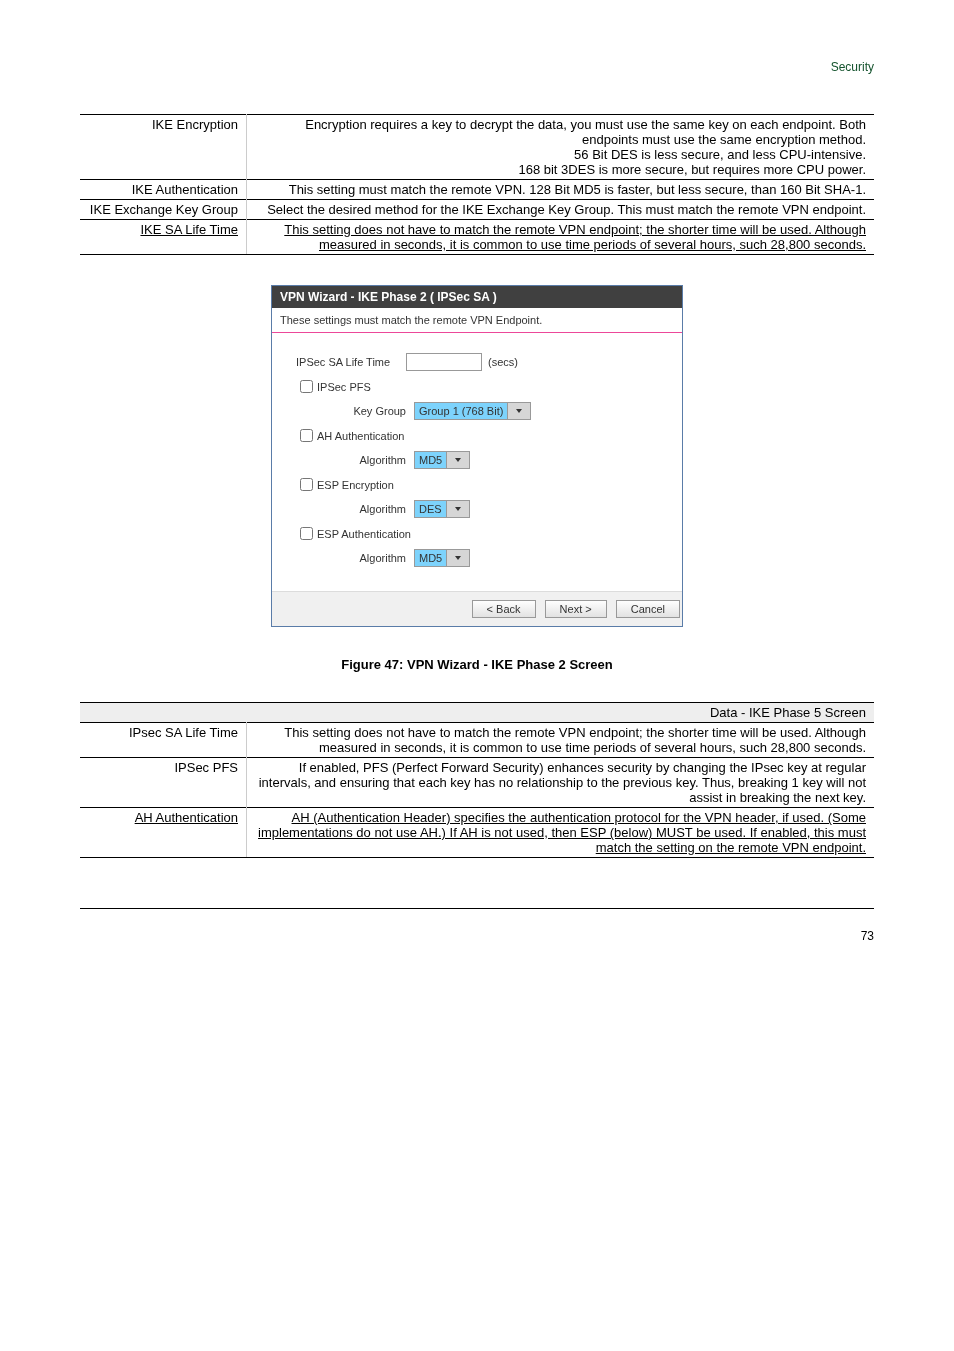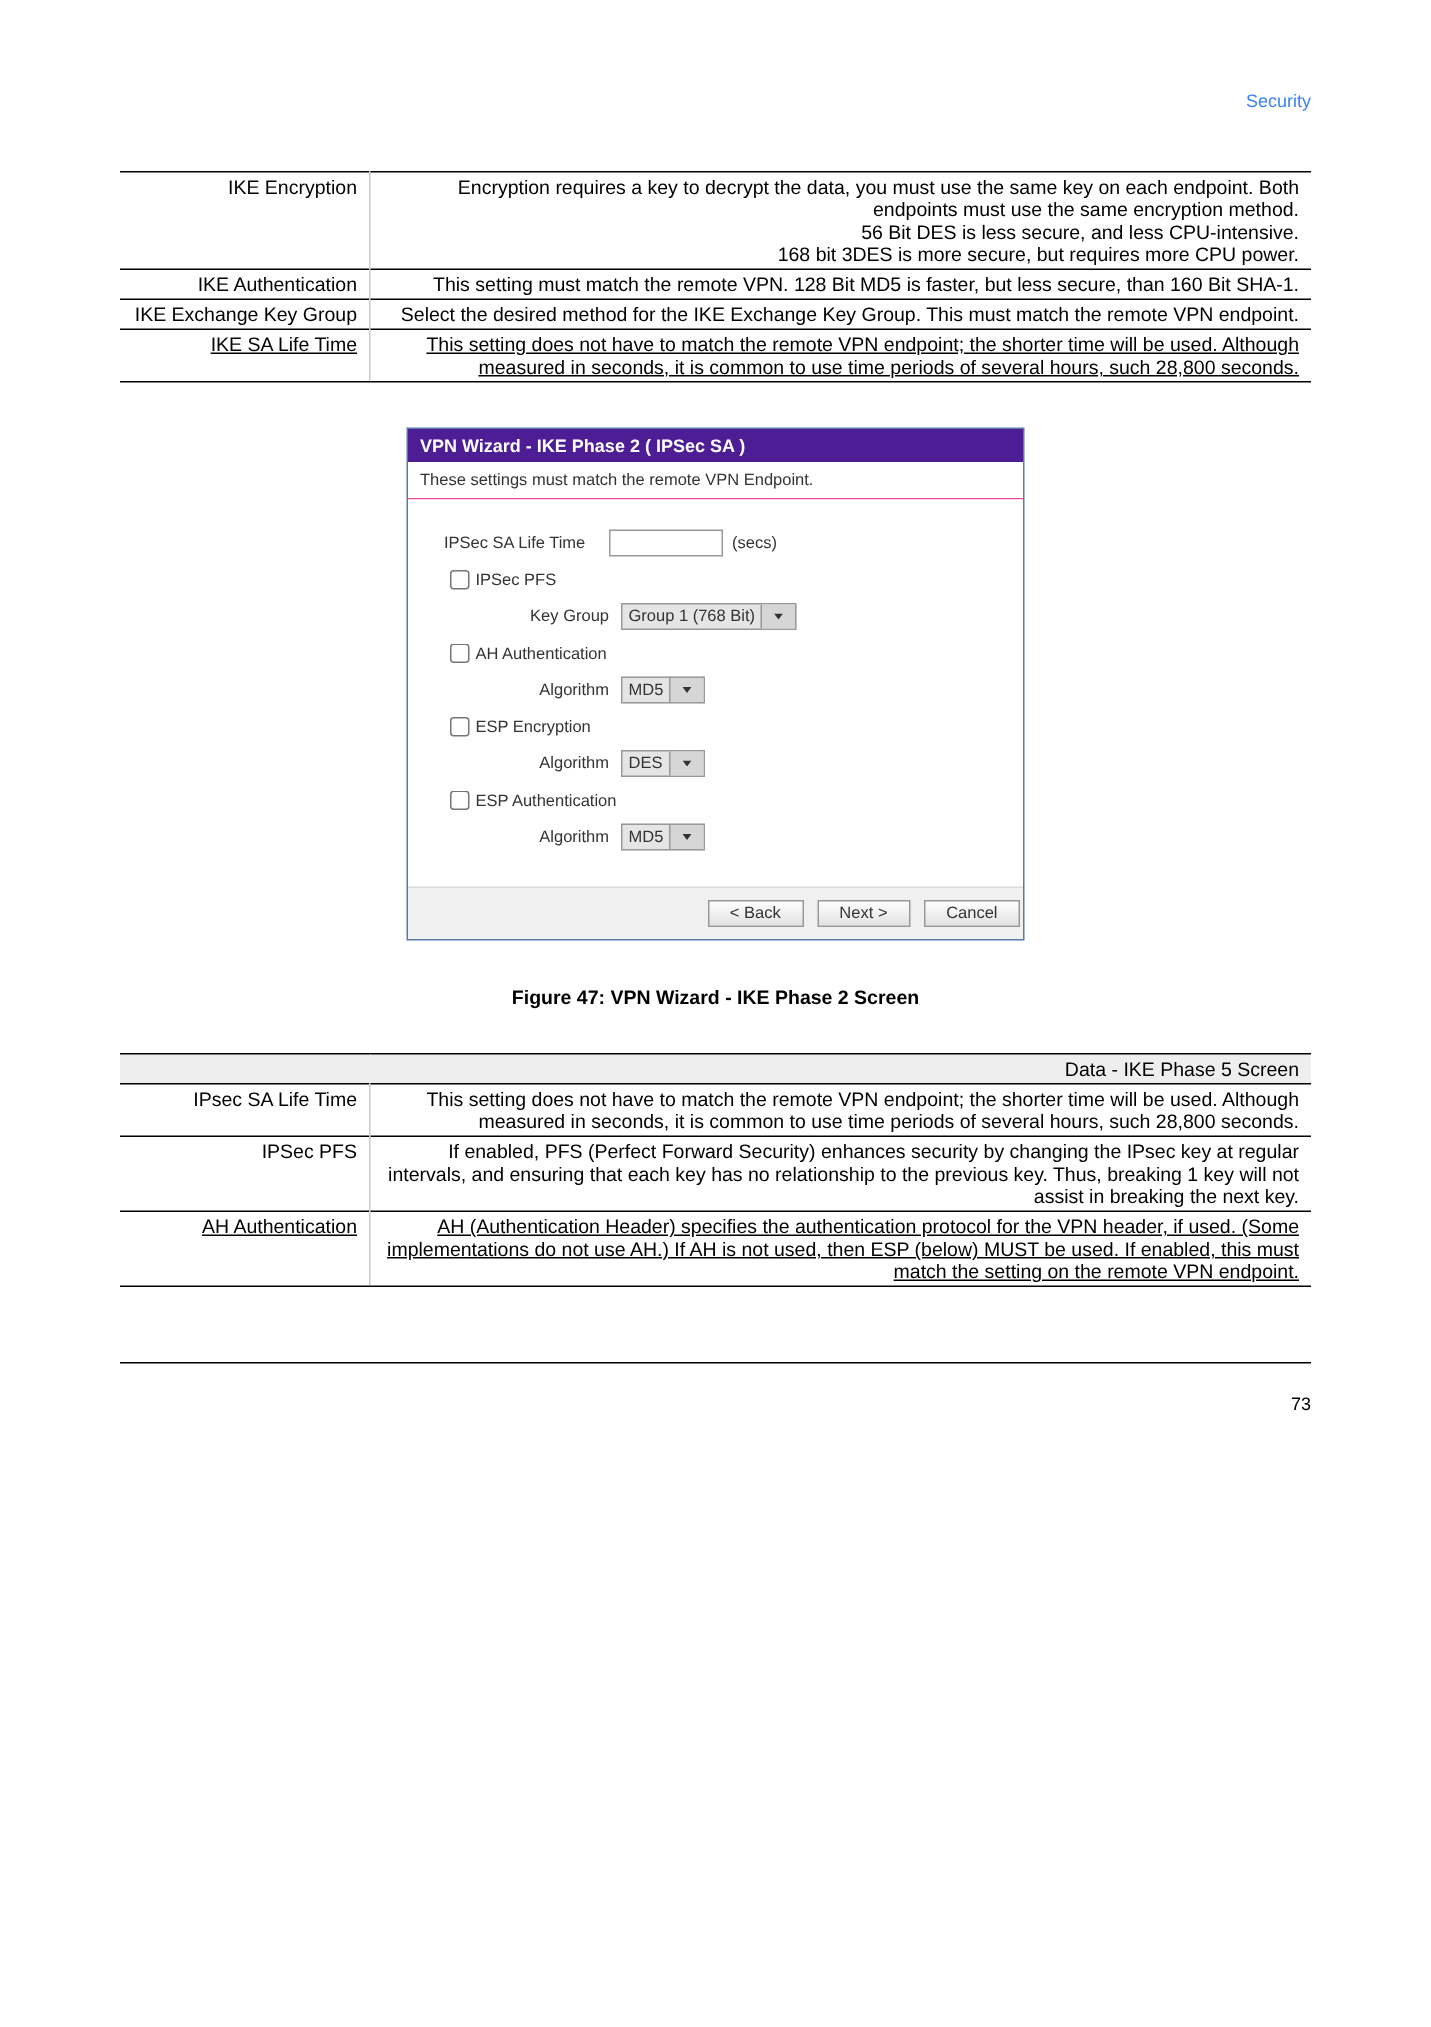--- a/index.html
+++ b/index.html
@@ -9,21 +9,21 @@
     font-family: Arial, Helvetica, sans-serif;
     color: #000;
     width: 954px;
   }
   .page {
     padding: 60px 80px 40px 80px;
   }
   .header-right {
     text-align: right;
     font-size: 12px;
-    color: #3b82f6;
+    color: #14532d;
     margin-bottom: 40px;
   }
   table.spec {
     width: 100%;
     border-collapse: collapse;
     font-size: 13px;
     margin-bottom: 30px;
   }
   table.spec th, table.spec td {
     text-align: right;
@@ -62,21 +62,21 @@
     display: inline-block;
     width: 410px;
     border: 1px solid #5a7ca8;
     background: #fafafa;
     text-align: left;
     font-family: Tahoma, Arial, sans-serif;
     font-size: 11px;
     color: #333;
   }
   .dialog-title {
-    background: #4c1d95;
+    background: #404040;
     color: #fff;
     font-weight: bold;
     padding: 4px 8px;
     font-size: 12px;
   }
   .dialog-sub {
     padding: 6px 8px;
     border-bottom: 1px solid #ec4899;
     background: #fff;
   }
@@ -103,21 +103,21 @@
   }
   .row .unit { margin-left: 6px; text-align: center; }
   .row input[type="checkbox"] {
     margin-right: 4px;
     vertical-align: middle;
   }
   .sel {
     display: inline-flex;
     align-items: center;
     border: 1px solid #999;
-    background: #e5e5e5;
+    background: #7dd3fc;
     height: 16px;
     font-size: 11px;
   }
   .sel span { padding: 0 4px; }
   .sel .arrow {
     background: #d6d6d6;
     width: 14px;
     height: 16px;
     display: inline-flex;
     align-items: center;

